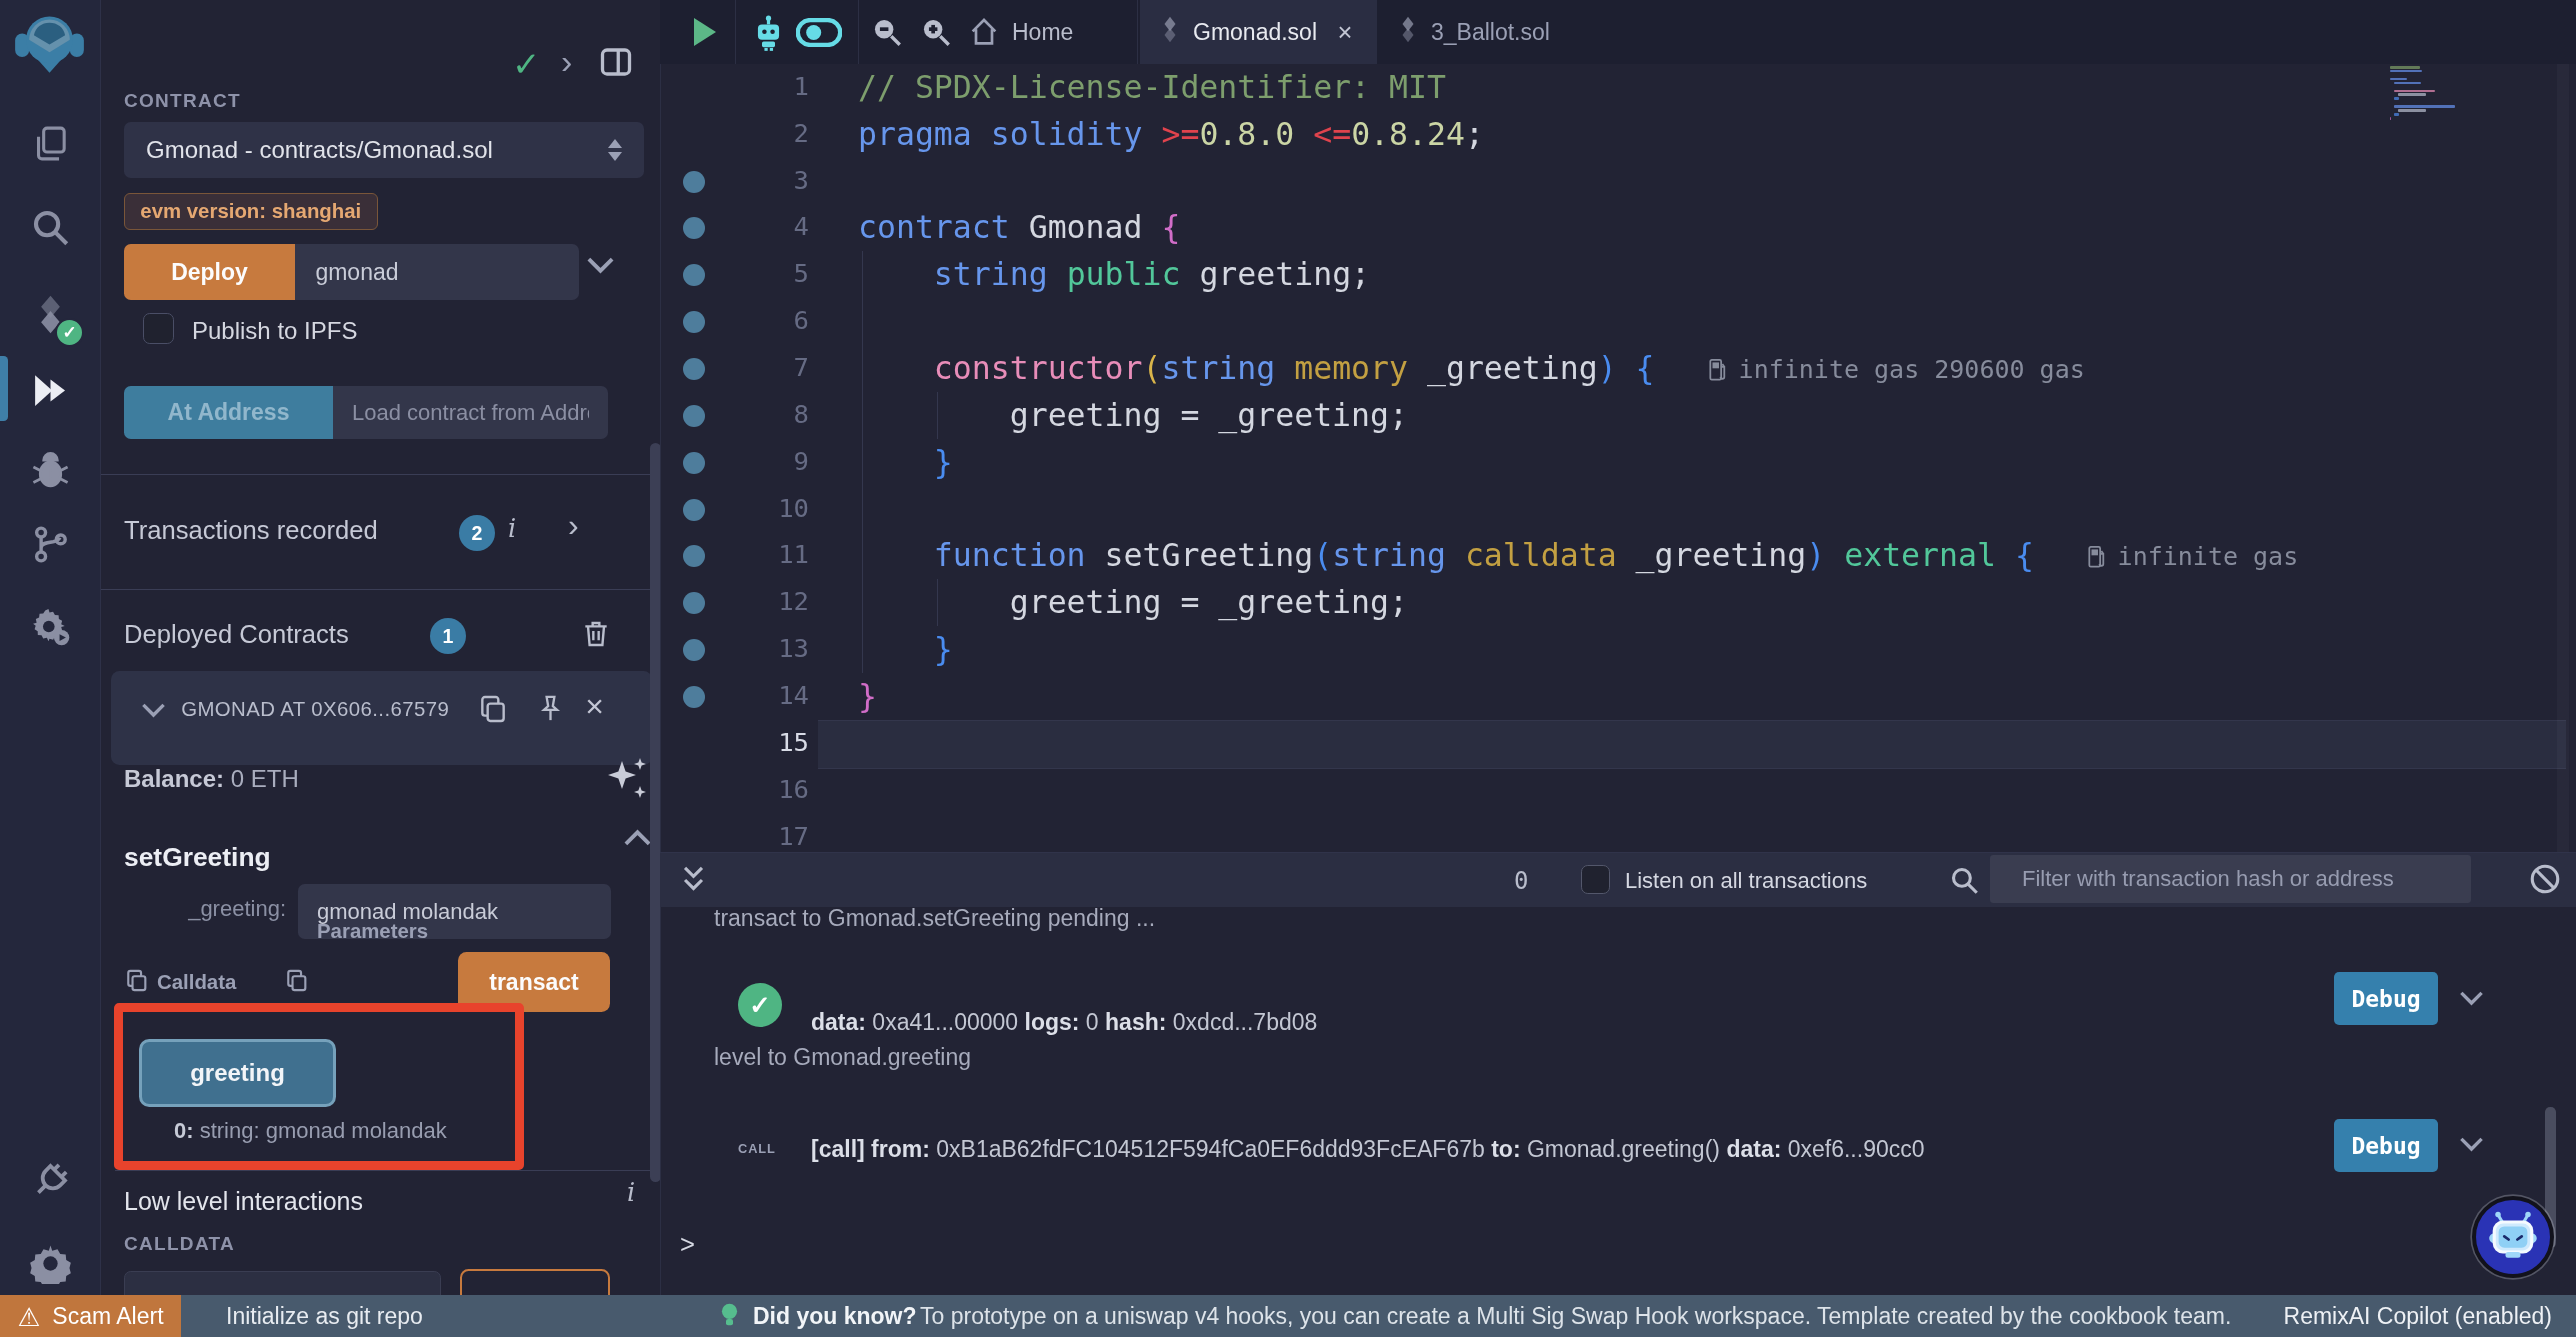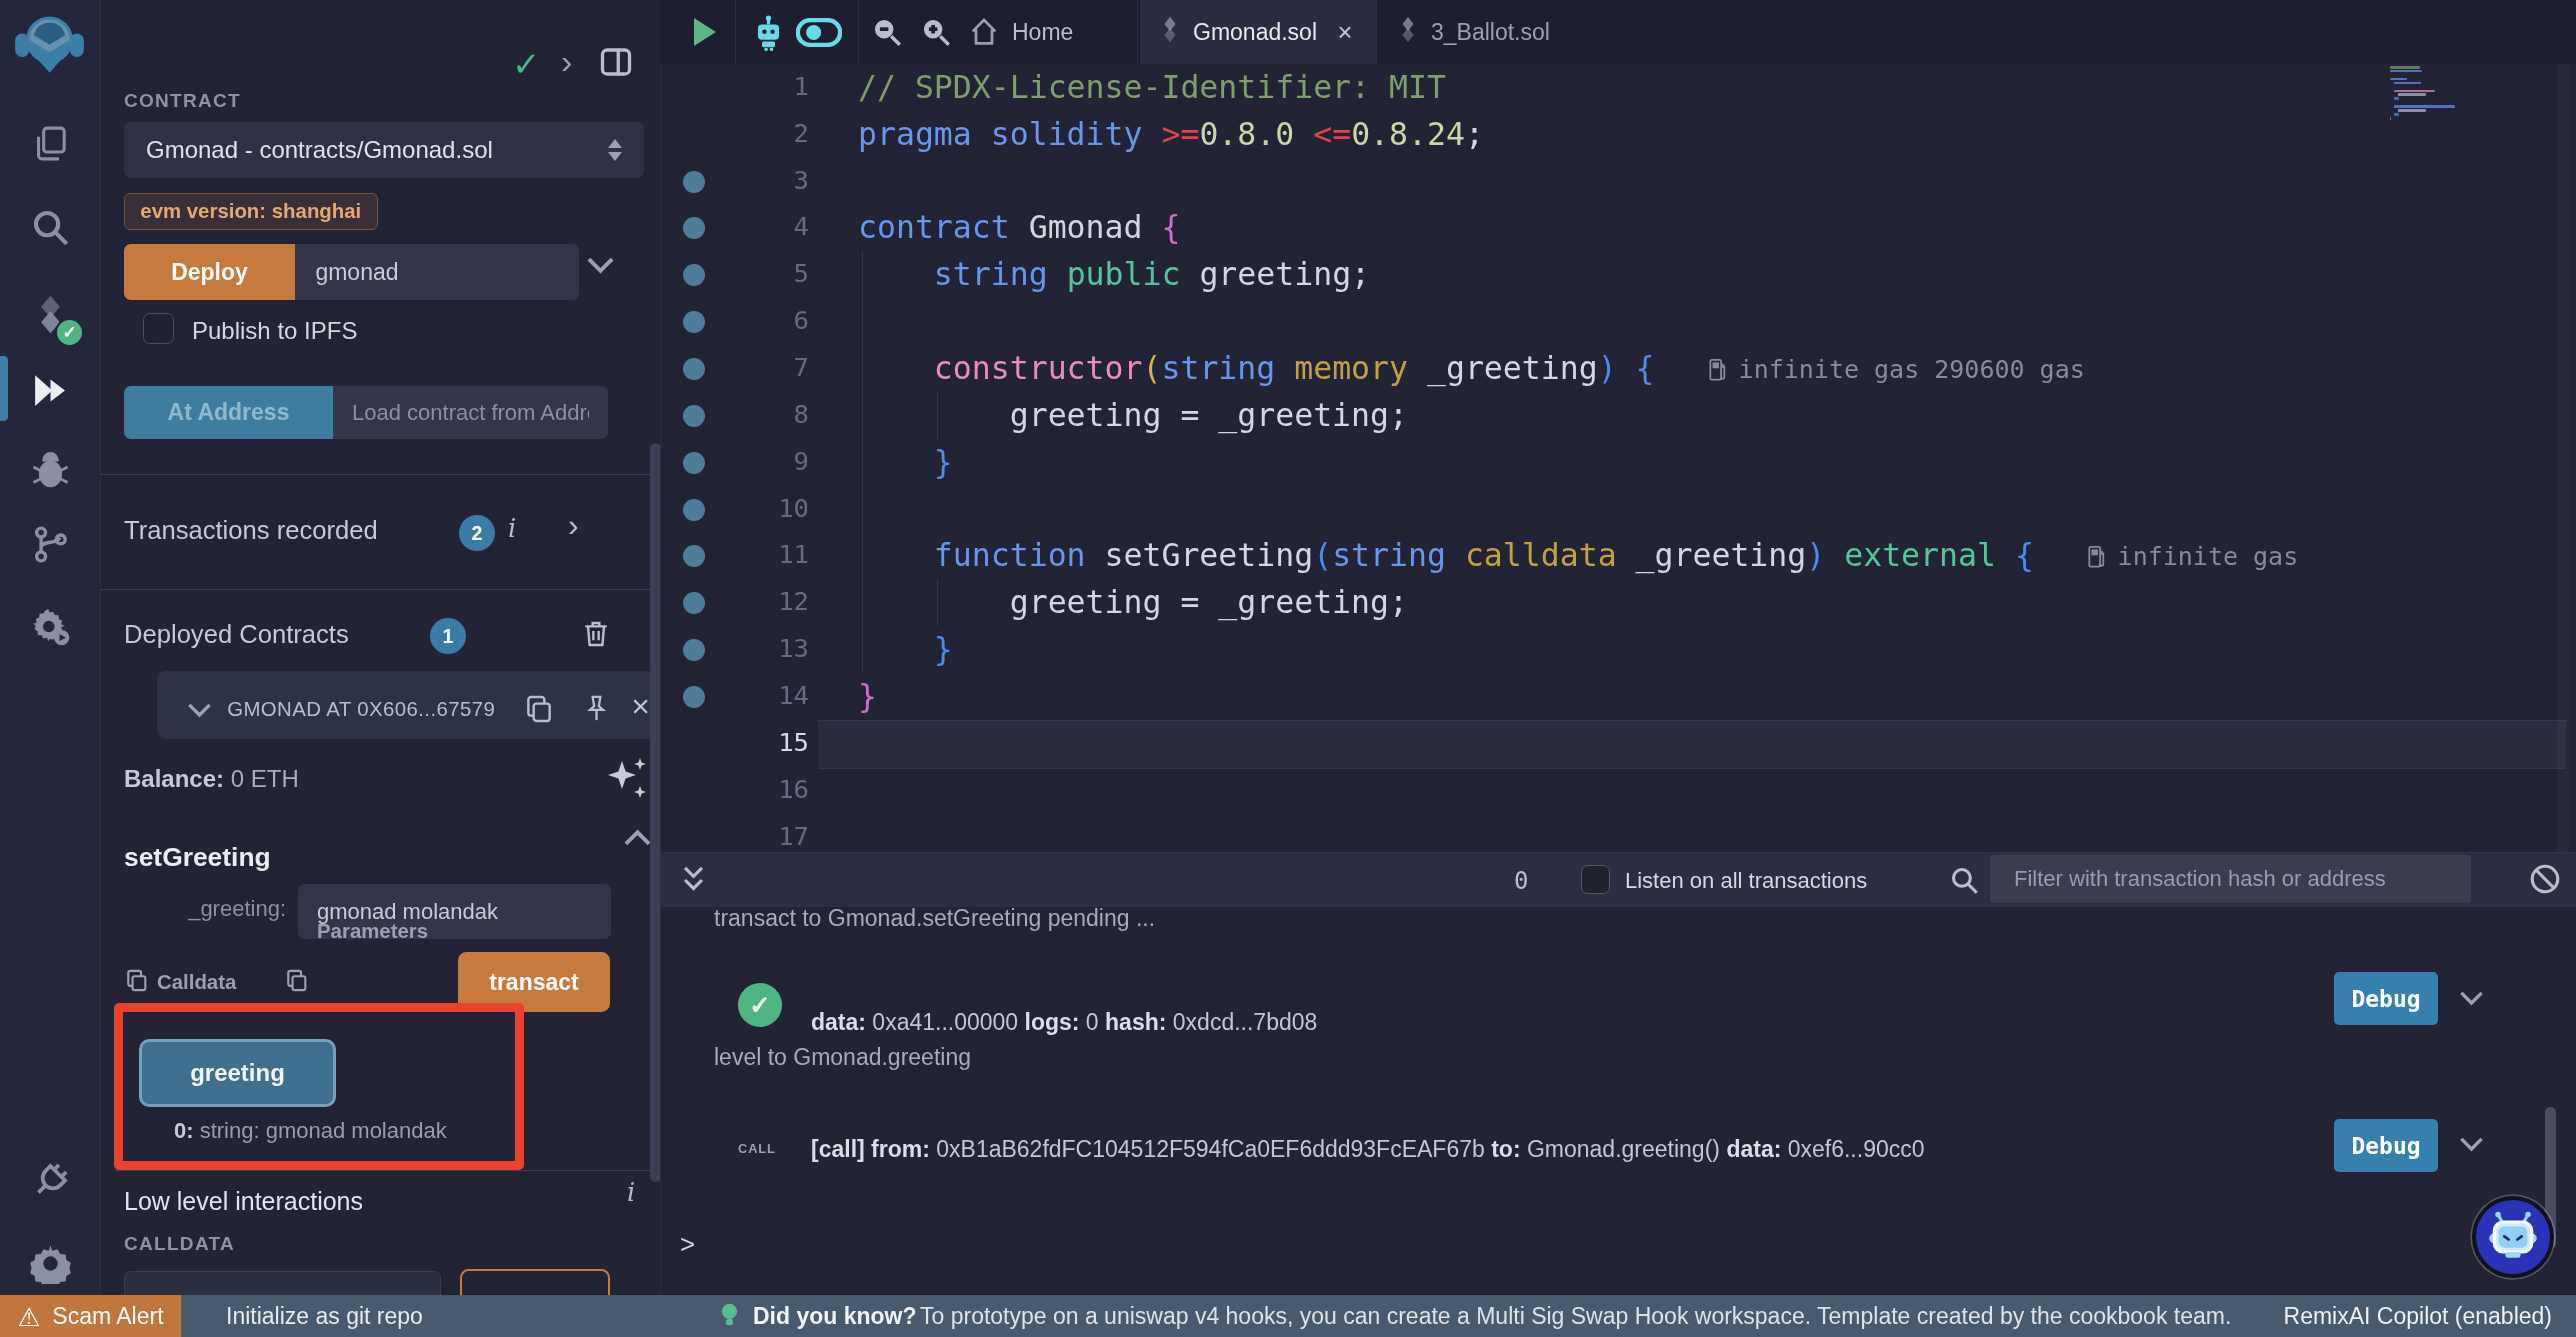--- a/index.html
+++ b/index.html
@@ -37,21 +37,21 @@
   .chev-icon { color:#9ba0b5; }
   .checkbox { width:31px; height:31px; border:1.7px solid #4a4e66; border-radius:6.8px; background:#20222f; }
   .check-row-label { font-size:24px; color:#d5d7e0; }
   .ataddr-btn { position:absolute; left:23px; top:386px; width:209px; height:53px; background:#3e7d9e; color:rgba(228,242,249,0.5); font-weight:bold; font-size:23px; border-radius:6.8px 0 0 6.8px; }
   .ataddr-input { position:absolute; left:232px; top:386px; width:275px; height:53px; background:#33364a; border:none; border-radius:0 6.8px 6.8px 0; color:#c9ccd8; font-size:22px; padding:0 19px; font-family:inherit; }
   .ataddr-input::placeholder, .deploy-input::placeholder { color:#8b8fa3; }
   .divider { position:absolute; left:0; width:560px; height:0.9px; background:#3a3d55; }
   .section-label { font-size:25.6px; color:#c6c9d6; }
   .count-badge { width:36px; height:36px; border-radius:50%; background:#3a7ca5; color:#fff; font-size:19.6px; font-weight:bold; display:flex; align-items:center; justify-content:center; }
   .info-i { font-family:"DejaVu Serif", serif; font-style:italic; font-size:25.6px; color:#b9bdcc; }
-  .card-strip { position:absolute; left:10.2px; top:671px; width:541px; height:68px; background:#2e3247; border-radius:8.5px;margin-left:46px; }
+  .card-strip { position:absolute; left:10.2px; top:671px; width:541px; height:94px; background:#2e3247; border-radius:8.5px; }
   .strip-title { font-size:20.4px; color:#b9bdcc; letter-spacing:0.4px; white-space:nowrap; overflow:hidden; max-width:281px; }
   .bal-label { font-size:24px; font-weight:bold; color:#c6c9d6; }
   .bal-value { font-size:24px; color:#a9adbe; font-weight:normal; }
   .fn-name { font-size:26.4px; font-weight:bold; color:#eceef4; }
   .param-label { font-size:22px; color:#8b90a4; }
   .param-input { position:absolute; left:197px; top:884px; width:313px; height:55px; background:#33364a; border:none; border-radius:6.8px; color:#c9ccd8; font-size:22px; padding:0 19px; font-family:inherit; }
   .mini-label { font-size:20.4px; font-weight:bold; color:#9ba0b5; }
   .transact-btn { position:absolute; left:357px; top:952px; width:152px; height:60px; border-radius:8.5px; font-size:23px; }
   .greeting-btn { position:absolute; left:38px; top:1039px; width:197px; height:68px; background:#40708f; border:3.4px solid rgba(162,203,224,0.55); border-radius:10.2px; color:#f2f5f8; font-weight:bold; font-size:24px; }
   .result-line { position:absolute; left:73px; top:1118px; font-size:22px; color:#989db0; }
@@ -90,21 +90,21 @@
   .indent-guide { position:absolute; width:0.9px; background:#34374e; }
   #minimap { position:absolute; left:2390px; top:66px; width:164px; height:77px; }
   .mm-bar { position:absolute; height:2.6px; border-radius:0.9px; opacity:.85; }
   .editor-scroll-track { position:absolute; left:2557px; top:64px; width:12px; height:788px; background:rgba(255,255,255,0.03); }
 
   
   .terminal { position:absolute; left:660px; top:852px; width:1916px; height:443px; background:#222334; border-left:1.7px solid #2c2f44; font-family:"DejaVu Sans Mono", monospace; }
   .term-head { position:absolute; left:660px; top:852px; width:1916px; height:55px; background:#2b2e42; border-top:1.7px solid #30334a; }
   .term-count { font-size:24px; color:#b9bdcc; font-family:"DejaVu Sans Mono", monospace; }
   .term-label { font-size:22px; color:#d5d8e2; font-family:"Liberation Sans", sans-serif; }
-  .filter-input { position:absolute; left:1990px; top:855px; width:481px; height:48px; background:#3a3d50; border:none; border-radius:3.4px; color:#d5d8e2; font-size:22px; padding:0 24px; font-family:"Liberation Sans", sans-serif; }
+  .filter-input { position:absolute; left:1990px; top:855px; width:481px; height:48px; background:#3a3d50; border:none; border-radius:3.4px; color:#d5d8e2; font-size:22px; padding:0 32px; font-family:"Liberation Sans", sans-serif; }
   .filter-input::placeholder { color:#979cb0; }
   .tline { position:absolute; font-size:23px; color:#c3c7d3; white-space:pre; }
   .tline .seg-b { font-weight:bold; color:#dcdfe8; }
   .tdim { color:#a7abbc; }
   .check-circle { position:absolute; left:738px; top:983px; width:44px; height:44px; border-radius:50%; background:#4fb583; color:#fff; display:flex; align-items:center; justify-content:center; font-size:25.6px; font-weight:bold; font-family:"Liberation Sans", sans-serif; }
   .debug-btn { position:absolute; left:2334px; width:104px; height:53px; background:#3580ad; border:none; border-radius:5.1px; color:#fff; font-weight:bold; font-size:23px; font-family:"DejaVu Sans Mono", monospace; cursor:pointer; }
   .call-tag { position:absolute; left:738px; top:1141px; font-size:12.8px; letter-spacing:0.9px; color:#9ba0b5; font-weight:bold; }
   .term-scrollbar { position:absolute; left:2545px; top:1107px; width:11px; height:141px; background:#4a4d5f; border-radius:5.1px; }
   .ai-avatar { position:absolute; left:2472px; top:1196px; width:82px; height:82px; border-radius:50%; background:#2a33b5; border:4.3px solid #12121c; box-shadow:0 0 0 1.7px rgba(230,235,245,.25); display:flex; align-items:center; justify-content:center; z-index:70; }
   .ai-avatar svg { width:60px; height:60px; }

